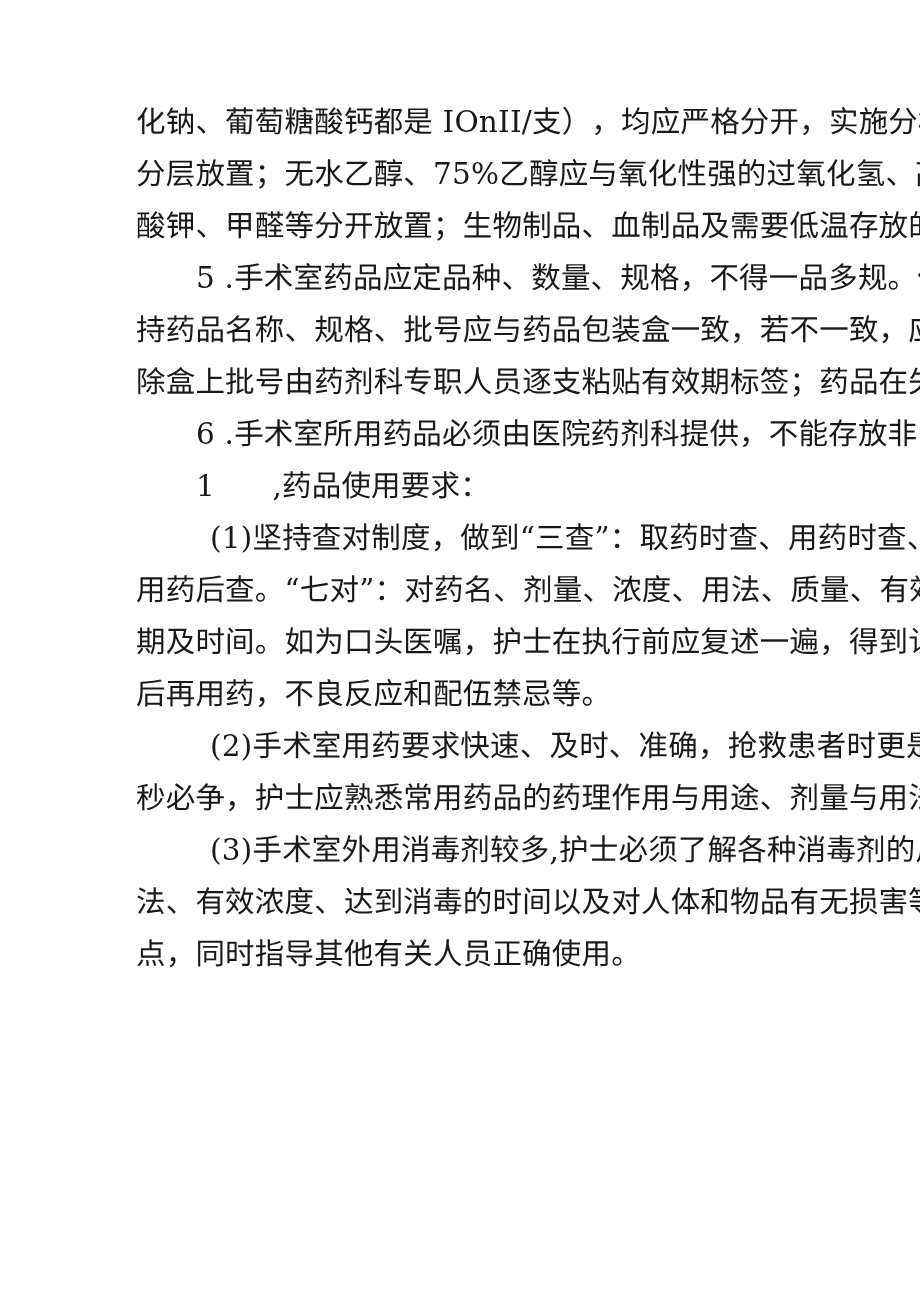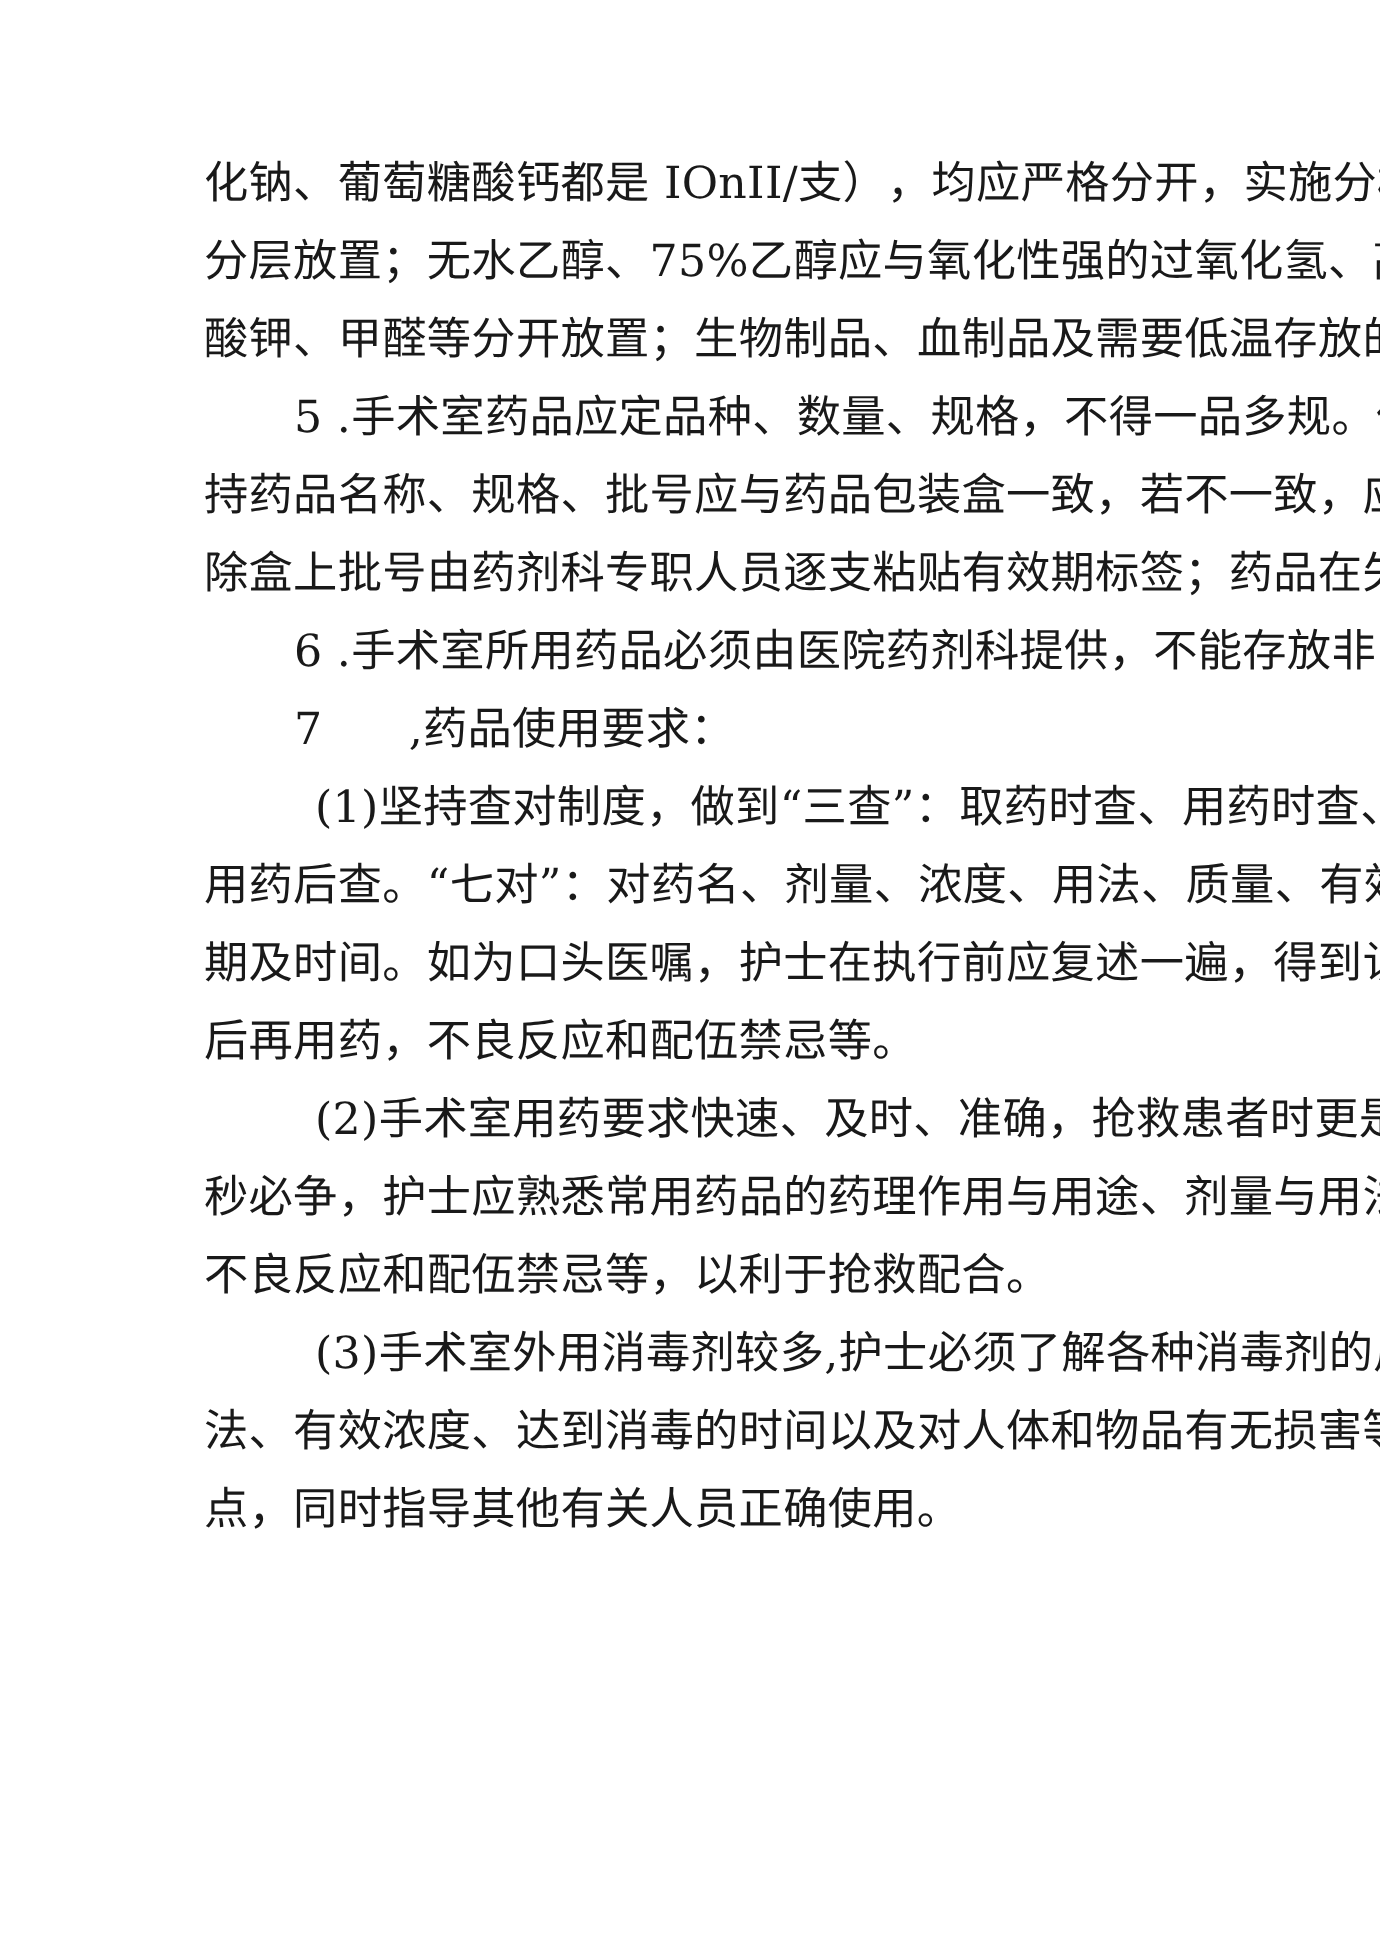--- a/index.html
+++ b/index.html
@@ -265,21 +265,21 @@
           <span>不</span>
           <span>能</span>
           <span>存</span>
           <span>放</span>
           <span>非</span>
           <span>医</span>
         </div>
     </div>
 
     <div>
-      <div class="line ind-num">7      ,药品使用要求：</div>
+      <div class="line ind-num">1      ,药品使用要求：</div>
     </div>
 
     <div>
       <div class="line justify ind-paren">
           <span>(</span>
           <span>1</span>
           <span>)</span>
           <span>坚</span>
           <span>持</span>
           <span>查</span>
@@ -418,21 +418,20 @@
           <span>与</span>
           <span>用</span>
           <span>途</span>
           <span>、</span>
           <span>剂</span>
           <span>量</span>
           <span>与</span>
           <span>用</span>
           <span>法</span>
         </div>
-      <div class="line">不良反应和配伍禁忌等，以利于抢救配合。</div>
     </div>
 
     <div>
       <div class="line justify ind-paren">
           <span>(</span>
           <span>3</span>
           <span>)</span>
           <span>手</span>
           <span>术</span>
           <span>室</span>

